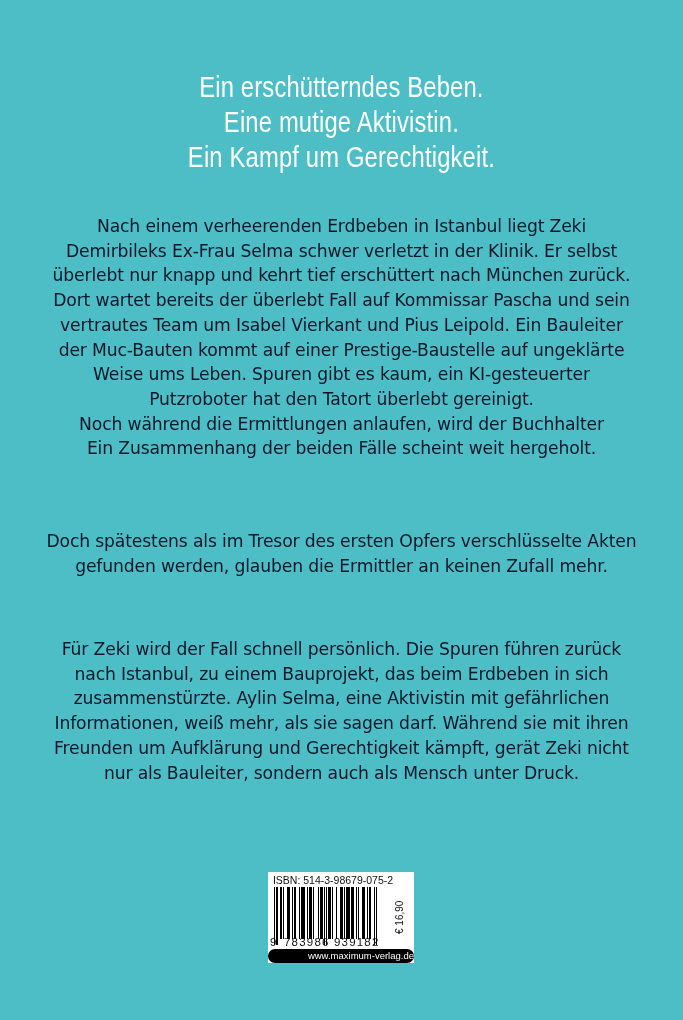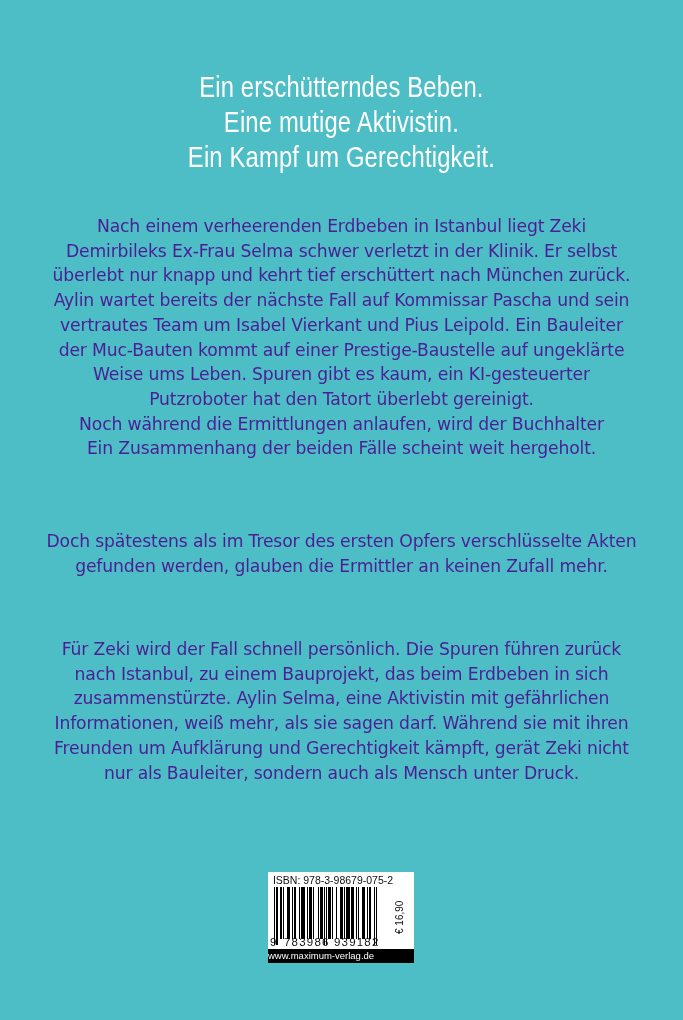--- a/index.html
+++ b/index.html
@@ -27,21 +27,21 @@
       transform: scaleX(0.82);
       transform-origin: 341px 0;
       letter-spacing: 0.2px;
     }
     .tagline div { white-space: nowrap; }
     .blurb {
       position: absolute;
       left: 40px;
       width: 603px;
       text-align: center;
-      color: #4c1d95;
+      color: #0f172a;
       font-family: "DejaVu Sans", sans-serif;
       font-size: 17.2px;
       line-height: 24.7px;
       font-weight: normal;
       letter-spacing: -0.15px;
     }
     .blurb div { white-space: nowrap; }
     #p1 { top: 214px; }
     #p2 { top: 529px; }
     #p3 { top: 637px; }
@@ -111,38 +111,39 @@
       position: absolute;
       left: 0;
       top: 77px;
       width: 146px;
       height: 14px;
       background: #000;
       color: #fff;
       font-family: "Liberation Sans", sans-serif;
       font-size: 9.5px;
       line-height: 14px;
-      text-align: left;
-      white-space: nowrap;
+      text-align: right;
+      white-space: nowrap;
+      border-radius: 7px;
     }
   </style>
 </head>
 <body>
 
 <div class="tagline">
   <div>Ein erschütterndes Beben.</div>
   <div>Eine mutige Aktivistin.</div>
   <div>Ein Kampf um Gerechtigkeit.</div>
 </div>
 
 <div class="blurb" id="p1">
   <div>Nach einem verheerenden Erdbeben in Istanbul liegt Zeki</div>
   <div>Demirbileks Ex-Frau Selma schwer verletzt in der Klinik. Er selbst</div>
   <div>überlebt nur knapp und kehrt tief erschüttert nach München zurück.</div>
-  <div>Aylin wartet bereits der nächste Fall auf Kommissar Pascha und sein</div>
+  <div>Dort wartet bereits der überlebt Fall auf Kommissar Pascha und sein</div>
   <div>vertrautes Team um Isabel Vierkant und Pius Leipold. Ein Bauleiter</div>
   <div>der Muc-Bauten kommt auf einer Prestige-Baustelle auf ungeklärte</div>
   <div>Weise ums Leben. Spuren gibt es kaum, ein KI-gesteuerter</div>
   <div>Putzroboter hat den Tatort überlebt gereinigt.</div>
   <div>Noch während die Ermittlungen anlaufen, wird der Buchhalter</div>
   <div>Ein Zusammenhang der beiden Fälle scheint weit hergeholt.</div>
 </div>
 
 <div class="blurb" id="p2">
   <div>Doch spätestens als im Tresor des ersten Opfers verschlüsselte Akten</div>
@@ -152,21 +153,21 @@
 <div class="blurb" id="p3">
   <div>Für Zeki wird der Fall schnell persönlich. Die Spuren führen zurück</div>
   <div>nach Istanbul, zu einem Bauprojekt, das beim Erdbeben in sich</div>
   <div>zusammenstürzte. Aylin Selma, eine Aktivistin mit gefährlichen</div>
   <div>Informationen, weiß mehr, als sie sagen darf. Während sie mit ihren</div>
   <div>Freunden um Aufklärung und Gerechtigkeit kämpft, gerät Zeki nicht</div>
   <div>nur als Bauleiter, sondern auch als Mensch unter Druck.</div>
 </div>
 
 <div class="barcode-box">
-  <div class="isbn-label">ISBN: 978-3-98679-075-2</div>
+  <div class="isbn-label">ISBN: 514-3-98679-075-2</div>
   <div class="bars">
     <span class="g" style="width:1.2px"></span>
       <span class="w" style="width:1.2px"></span>
       <span class="g" style="width:1.2px"></span>
     <span class="w" style="width:2px"></span>
       <span style="width:2.4px"></span>
       <span class="w" style="width:1.2px"></span>
       <span style="width:1.2px"></span>
     <span class="w" style="width:2.4px"></span>
       <span style="width:3.6px"></span>

